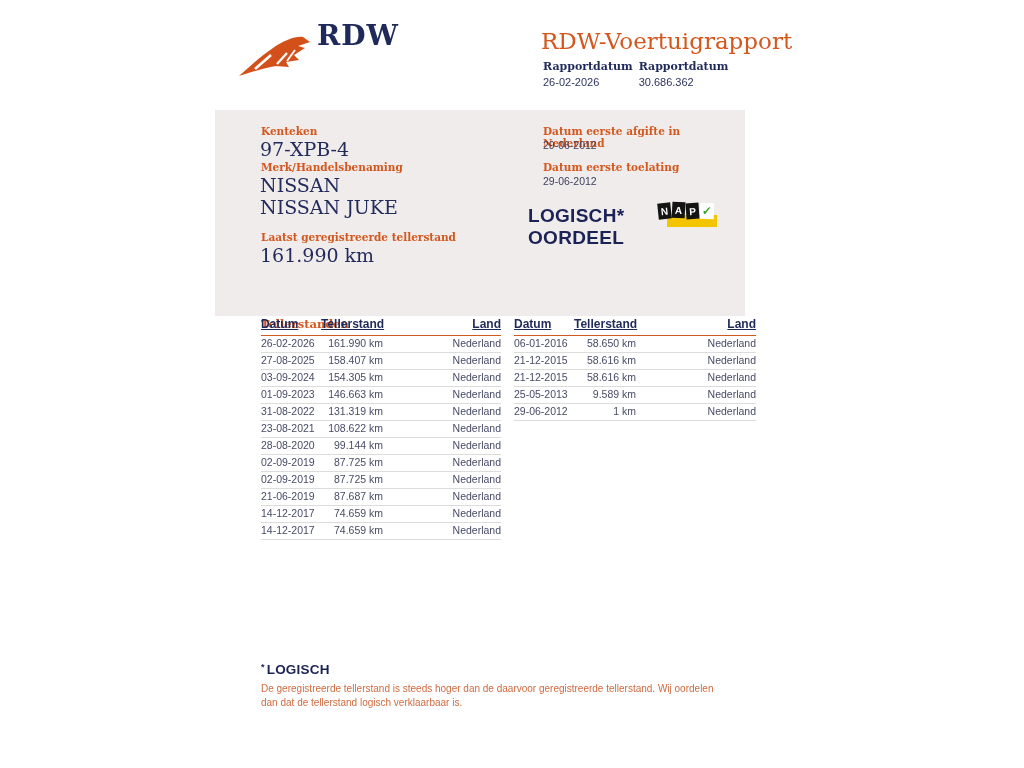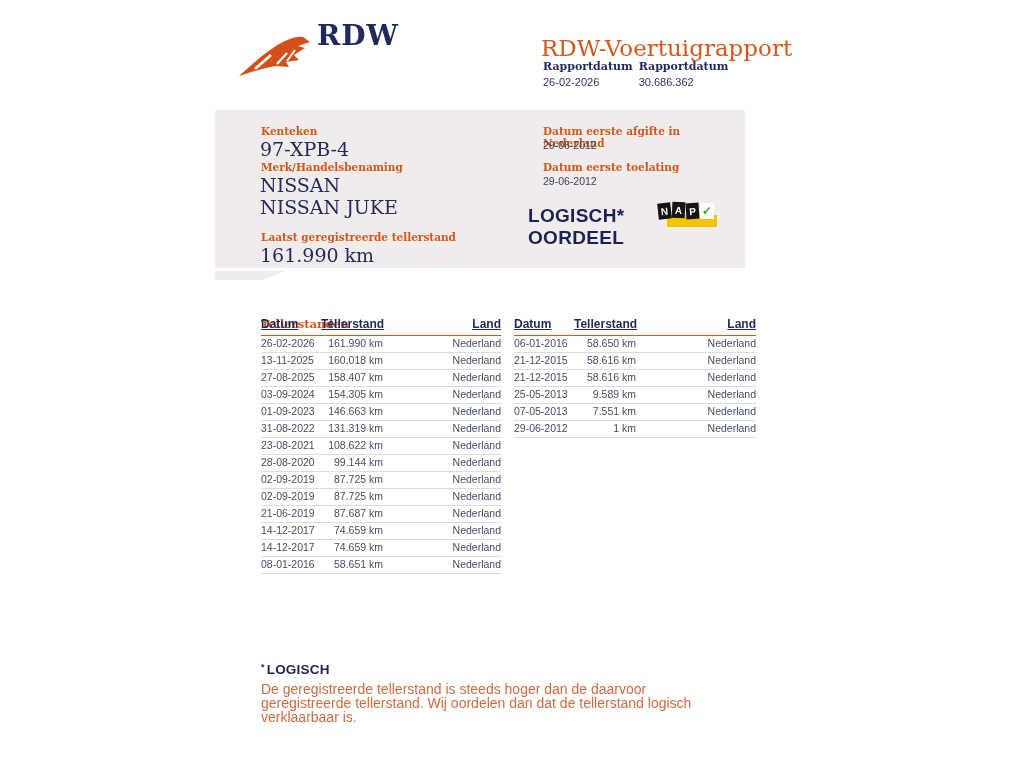--- a/index.html
+++ b/index.html
@@ -15,38 +15,38 @@
 
   
   .logo-feather { position: absolute; left: 237px; top: 32px; width: 76px; height: 46px; }
   .logo-text {
     position: absolute; left: 317px; top: 19px;
     font-family: "DejaVu Serif", serif;
     font-size: 28px; font-weight: bold; letter-spacing: 1px;
     color: #1f2a5b;
   }
   .report-title {
-    position: absolute; left: 541px; top: 35px;
+    position: absolute; left: 541px; top: 28px;
     font-family: "DejaVu Serif", serif;
     font-size: 23px; font-weight: normal;
     color: #d4571d;
   }
   .report-meta { position: absolute; left: 543px; top: 60px; display: flex; gap: 6px; }
   .report-meta .meta-label {
     font-family: "DejaVu Serif", serif;
     font-size: 11px; font-weight: bold; color: #1f2a5b;
   }
   .report-meta .meta-value {
     margin-top: 3px; font-size: 11px; color: #2e3360;
   }
 
   
   .panel {
     position: absolute; left: 215px; top: 110px;
-    width: 530px; height: 158px;
+    width: 530px; height: 206px;
     background: #efeceb;
   }
   .panel-tab {
     position: absolute; left: 0; top: 161px;
     width: 70px; height: 9px; background: #efeceb;
     clip-path: polygon(0 0, 100% 0, 68% 100%, 0 100%);
   }
   .f-label {
     font-family: "DejaVu Serif", serif;
     font-size: 10.5px; font-weight: bold; color: #d4571d;
@@ -112,21 +112,21 @@
   .odo-table th.c1, .odo-table td.c1 { text-align: right; }
   .odo-table th.c2, .odo-table td.c2 { text-align: right; }
 
   
   .footnote { position: absolute; left: 261px; top: 662px; width: 462px; }
   .footnote-title {
     font-size: 13.5px; font-weight: bold; color: #1b2356; letter-spacing: 0.2px;
   }
   .footnote-title .ast { font-size: 9px; vertical-align: 4px; margin-right: 2px; }
   .footnote-text {
-    margin-top: 5px; font-size: 14px; line-height: 14px; color: #cf6a3f;
+    margin-top: 5px; font-size: 10px; line-height: 14px; color: #cf6a3f;
   }
 </style>
 </head>
 <body>
 
 <div class="page">
 
   <svg class="logo-feather" viewBox="0 0 76 46">
     <path fill="#d4501a" d="M2,44 C13,34 24,24 36,16 C46,9 58,4 66,5 L73,10 L61,14 L68,16 L57,23 L62,28 L49,30 L52,35 L39,34 C27,36 12,41 2,44 Z"></path>
     <path stroke="#ffffff" stroke-width="2.6" fill="none" d="M18,37 L34,23"></path>
@@ -197,25 +197,20 @@
         <th class="c2">Land</th>
       </tr>
     </thead>
     <tbody>
         <tr>
           <td class="c0">26-02-2026</td>
           <td class="c1">161.990 km</td>
           <td class="c2">Nederland</td>
         </tr>
         <tr>
-          <td class="c0">13-11-2025</td>
-          <td class="c1">160.018 km</td>
-          <td class="c2">Nederland</td>
-        </tr>
-        <tr>
           <td class="c0">27-08-2025</td>
           <td class="c1">158.407 km</td>
           <td class="c2">Nederland</td>
         </tr>
         <tr>
           <td class="c0">03-09-2024</td>
           <td class="c1">154.305 km</td>
           <td class="c2">Nederland</td>
         </tr>
         <tr>
@@ -254,25 +249,20 @@
           <td class="c2">Nederland</td>
         </tr>
         <tr>
           <td class="c0">14-12-2017</td>
           <td class="c1">74.659 km</td>
           <td class="c2">Nederland</td>
         </tr>
         <tr>
           <td class="c0">14-12-2017</td>
           <td class="c1">74.659 km</td>
-          <td class="c2">Nederland</td>
-        </tr>
-        <tr>
-          <td class="c0">08-01-2016</td>
-          <td class="c1">58.651 km</td>
           <td class="c2">Nederland</td>
         </tr>
       </tbody>
   </table>
 
   <table class="odo-table right">
     <colgroup>
         <col class="c0">
         <col class="c1">
         <col>
@@ -299,25 +289,20 @@
           <td class="c0">21-12-2015</td>
           <td class="c1">58.616 km</td>
           <td class="c2">Nederland</td>
         </tr>
         <tr>
           <td class="c0">25-05-2013</td>
           <td class="c1">9.589 km</td>
           <td class="c2">Nederland</td>
         </tr>
         <tr>
-          <td class="c0">07-05-2013</td>
-          <td class="c1">7.551 km</td>
-          <td class="c2">Nederland</td>
-        </tr>
-        <tr>
           <td class="c0">29-06-2012</td>
           <td class="c1">1 km</td>
           <td class="c2">Nederland</td>
         </tr>
       </tbody>
   </table>
 
   <footer class="footnote">
     <div class="footnote-title">
       <span class="ast">*</span><span>LOGISCH</span>

